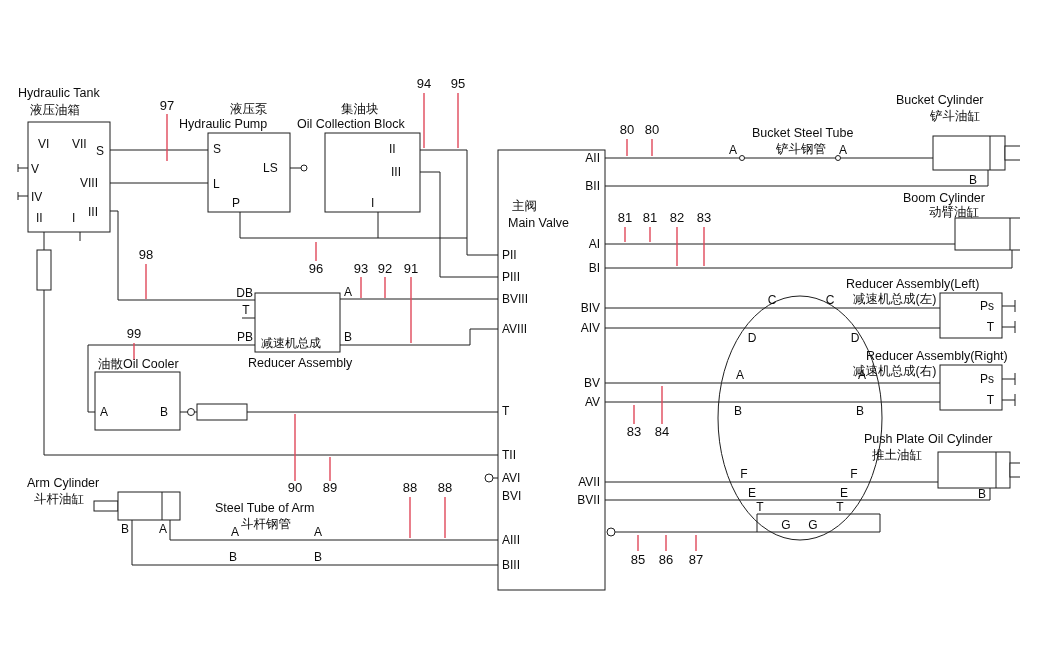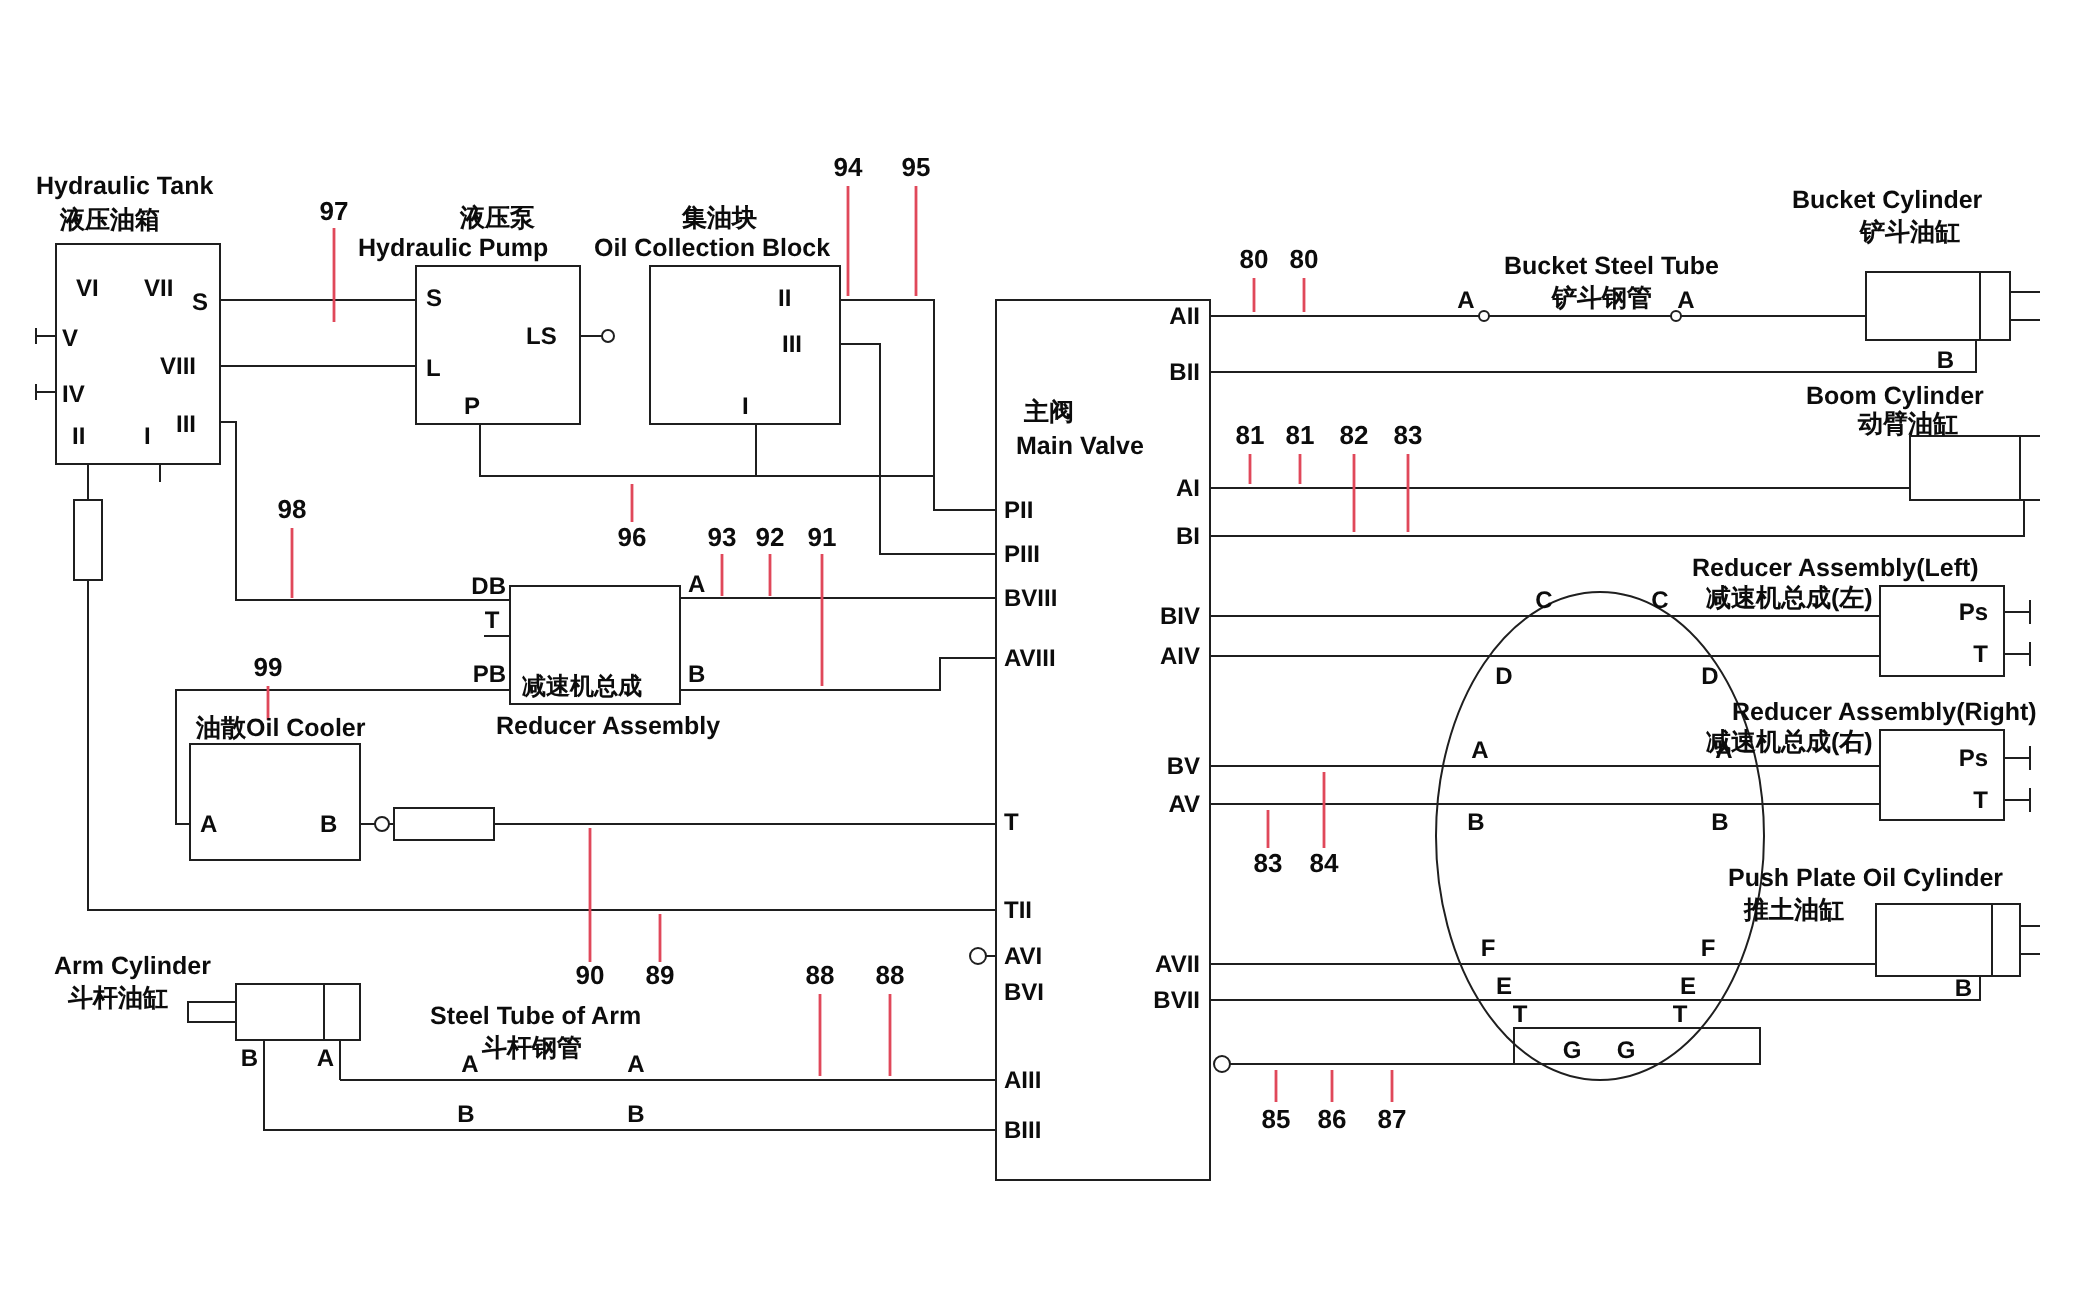--- a/index.html
+++ b/index.html
@@ -1,16 +1,16 @@
 <!DOCTYPE html>
 <html style="--line: #1f1f1f; --callout: #e0485a; --bg: #ffffff;"><head>
 <meta charset="utf-8">
 <style>
   html,body{margin:0;padding:0;background:#fff;}
-  .stage{position:relative;width:1020px;height:655px;background:var(--bg,#ffffff);font-family:"Liberation Sans",sans-serif;overflow:hidden;font-weight:bold;}
+  .stage{position:relative;width:1020px;height:655px;background:var(--bg,#ffffff);font-family:"Liberation Sans",sans-serif;overflow:hidden;}
   .stage svg{position:absolute;left:0;top:0;}
   .ln{stroke:var(--line,#1f1f1f);stroke-width:1;fill:none;}
   .box{stroke:var(--line,#1f1f1f);stroke-width:1;fill:#ffffff;}
   .mk{stroke:var(--line,#1f1f1f);stroke-width:1;fill:#ffffff;}
   .co{stroke:var(--callout,#e0485a);stroke-width:1.4;fill:none;}
   text{fill:#0c0c0c;font-size:12px;font-family:"Liberation Sans",sans-serif;}
   .tt{font-size:12.5px;}
   .num{font-size:13px;}
   .mid{text-anchor:middle;}
   .end{text-anchor:end;}

